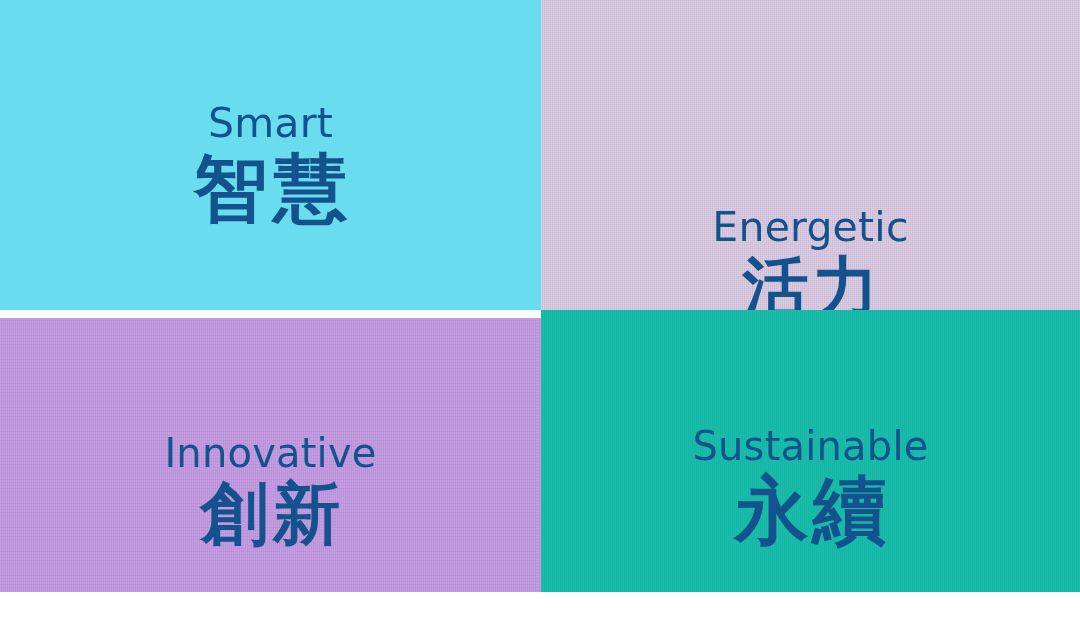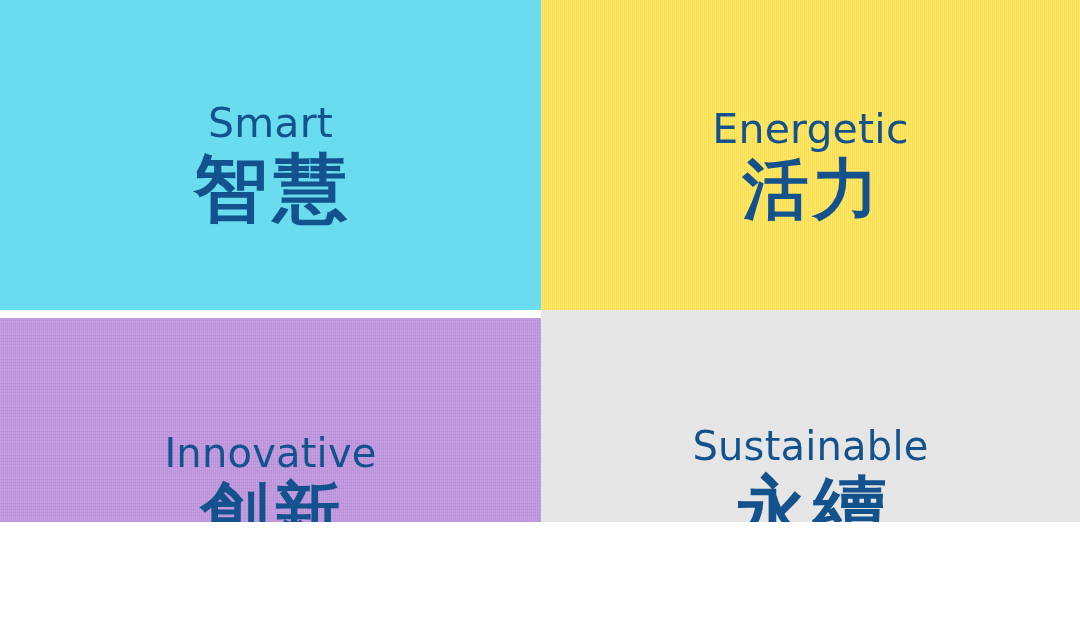--- a/index.html
+++ b/index.html
@@ -8,21 +8,21 @@
     padding: 0;
     background: #ffffff;
   }
   body {
     font-family: "Liberation Sans", "DejaVu Sans", sans-serif;
   }
 
   .canvas {
     position: relative;
     width: 1080px;
-    height: 522px;
+    height: 592px;
     overflow: hidden;
   }
 
   .grid {
     display: grid;
     grid-template-columns: 541px 539px;
     grid-template-rows: 310px 308px;
     width: 1080px;
     height: 618px;
   }
@@ -32,23 +32,23 @@
     display: flex;
     flex-direction: column;
     align-items: center;
     justify-content: center;
     overflow: hidden;
     text-align: center;
   }
 
   
   .cell-smart       { background-color: #66DCEE; }
-  .cell-energetic   { background-color: #fde047; }
+  .cell-energetic   { background-color: #c4b5fd; justify-content: flex-end; }
   .cell-innovative  { background-color: #BE95DC; margin-top: 8px; }
-  .cell-sustainable { background-color: #e5e5e5; }
+  .cell-sustainable { background-color: #14b8a6; }
 
   
   .cell::after {
     content: "";
     position: absolute;
     inset: 0;
     pointer-events: none;
   }
   .cell-smart::after {
     background-image:
@@ -110,21 +110,21 @@
   .cell-smart .label-en       { font-size: 41px; margin-bottom: 7px; }
   .cell-smart .label-zh       { font-size: 74px; letter-spacing: 6px; text-indent: 6px; }
 
   .cell-energetic .label-en   { font-size: 41px; margin-bottom: 7px; }
   .cell-energetic .label-zh   { font-size: 66px; letter-spacing: 4px; text-indent: 4px; }
 
   .cell-innovative .label-en  { font-size: 40px; margin-bottom: 7px; }
   .cell-innovative .label-zh  { font-size: 68px; letter-spacing: 4px; text-indent: 4px; }
 
   .cell-sustainable .label-en { font-size: 40px; margin-bottom: 7px; }
-  .cell-sustainable .label-zh { font-size: 74px; letter-spacing: 4px; text-indent: 4px; text-decoration: underline; }
+  .cell-sustainable .label-zh { font-size: 74px; letter-spacing: 4px; text-indent: 4px; }
 
   
   .cell-smart .cell-inner       { transform: translateY(9px); }
   .cell-energetic .cell-inner   { transform: translateY(11px); }
   .cell-innovative .cell-inner  { transform: translateY(22px); }
   .cell-sustainable .cell-inner { transform: translateY(22px); }
 </style>
 </head>
 <body>
 

